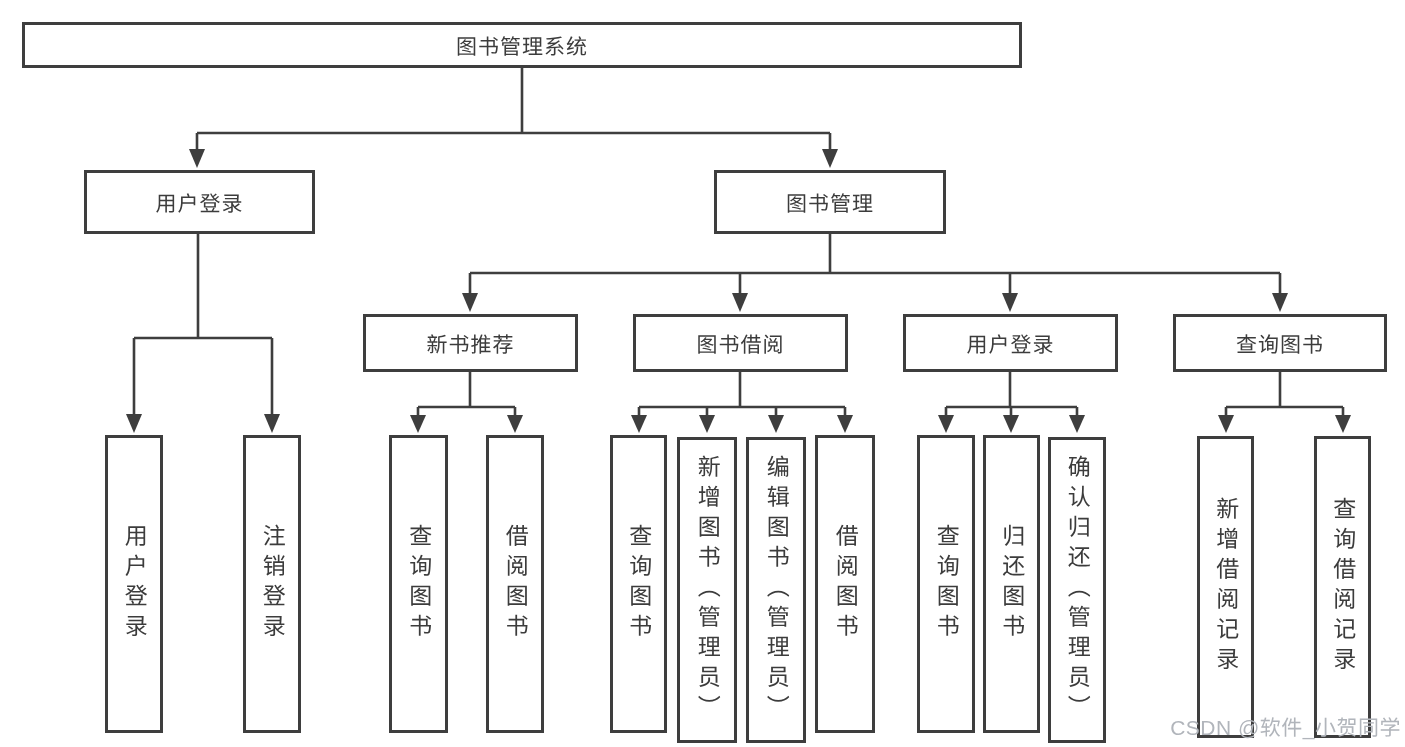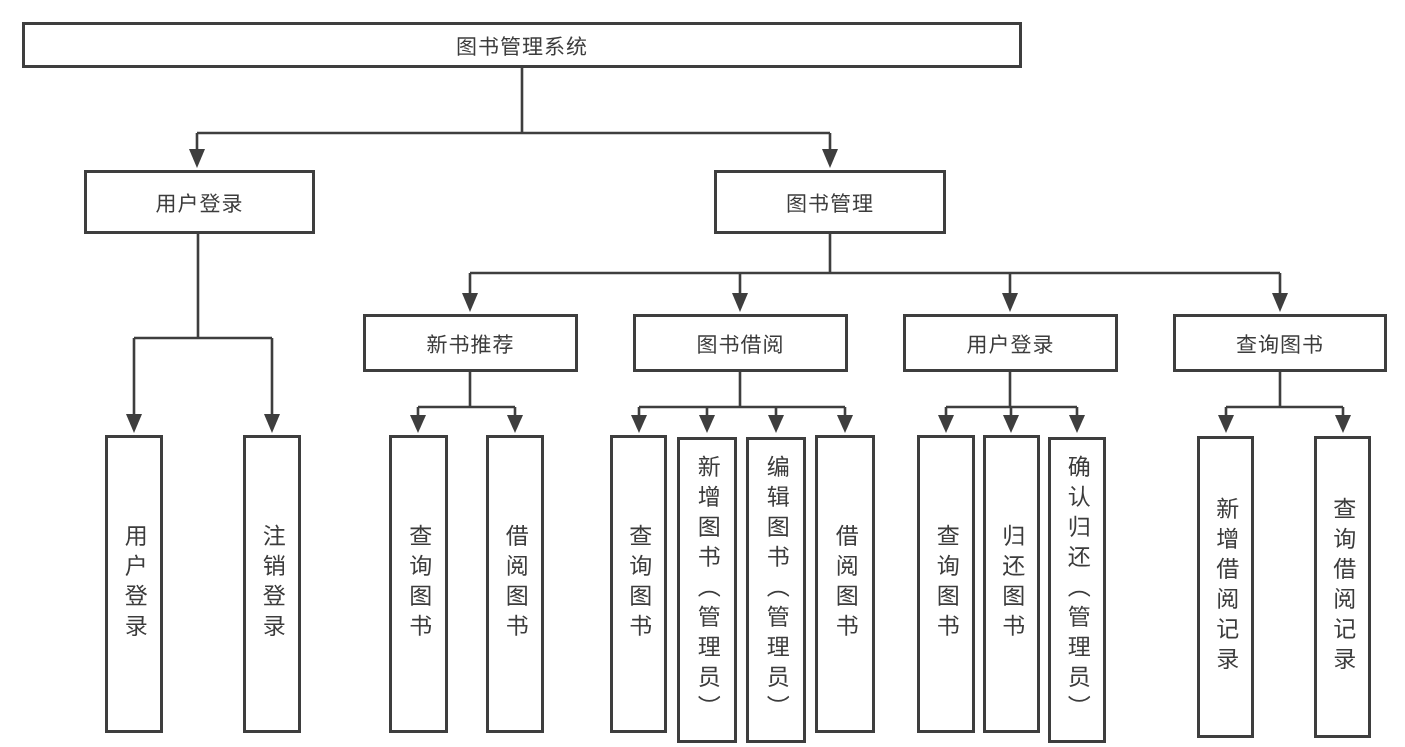--- a/index.html
+++ b/index.html
@@ -176,14 +176,15 @@
     <span class="vtext">确认归还（管理员）</span>
   </div>
 
   <div class="box" style="left:1197px; top:436px; width:57px; height:302px;">
     <span class="vtext">新增借阅记录</span>
   </div>
   <div class="box" style="left:1314px; top:436px; width:57px; height:302px;">
     <span class="vtext">查询借阅记录</span>
   </div>
 
+  <div class="watermark">CSDN @软件_小贺同学</div>
 
 </div>
 
 </body></html>

